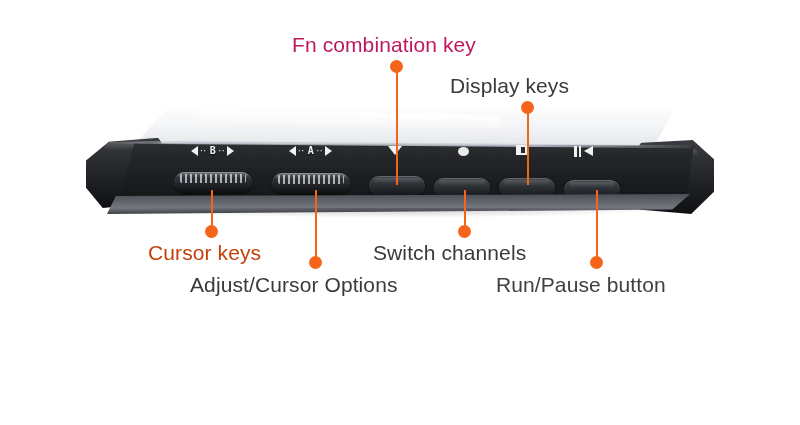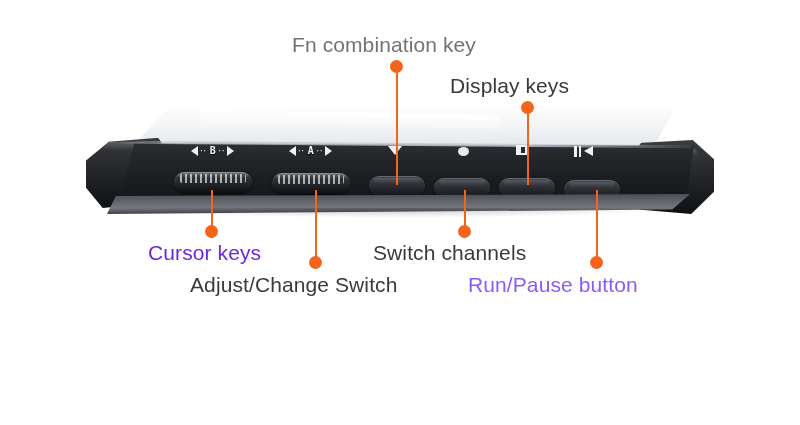--- a/index.html
+++ b/index.html
@@ -332,31 +332,31 @@
     <div class="pbtn" style="left:413px; top:70px; width:56px;"></div>
     <div class="pbtn" style="left:478px; top:72px; width:56px;"></div>
 
     <div class="base-edge"></div>
     <div class="base-shadow"></div>
   </div>
 
   <div id="callout-layer">
       <div class="leader" style="left: 396px; top: 70px; height: 115px; background: rgb(244, 100, 26);"></div>
       <div class="dot" style="left: 390px; top: 60px; background: rgb(244, 100, 26);"></div>
-      <div class="callout-label" style="left: 292px; top: 33px; color: #737373;">Fn combination key</div>
+      <div class="callout-label" style="left: 292px; top: 33px; color: #be185d;">Fn combination key</div>
       <div class="leader" style="left: 527px; top: 111px; height: 74px; background: rgb(244, 100, 26);"></div>
       <div class="dot" style="left: 521px; top: 101px; background: rgb(244, 100, 26);"></div>
       <div class="callout-label" style="left: 450px; top: 74px; color: rgb(58, 58, 58);">Display keys</div>
       <div class="leader" style="left: 211px; top: 190px; height: 38px; background: rgb(244, 100, 26);"></div>
       <div class="dot" style="left: 205px; top: 225px; background: rgb(244, 100, 26);"></div>
-      <div class="callout-label" style="left: 148px; top: 241px; color: #6d28d9;">Cursor keys</div>
+      <div class="callout-label" style="left: 148px; top: 241px; color: #c2410c;">Cursor keys</div>
       <div class="leader" style="left: 315px; top: 190px; height: 70px; background: rgb(244, 100, 26);"></div>
       <div class="dot" style="left: 309px; top: 256px; background: rgb(244, 100, 26);"></div>
-      <div class="callout-label" style="left: 190px; top: 273px; color: rgb(58, 58, 58);">Adjust/Change Switch</div>
+      <div class="callout-label" style="left: 190px; top: 273px; color: rgb(58, 58, 58);">Adjust/Cursor Options</div>
       <div class="leader" style="left: 464px; top: 190px; height: 38px; background: rgb(244, 100, 26);"></div>
       <div class="dot" style="left: 458px; top: 225px; background: rgb(244, 100, 26);"></div>
       <div class="callout-label" style="left: 373px; top: 241px; color: rgb(58, 58, 58); text-align: center;">Switch channels</div>
       <div class="leader" style="left: 596px; top: 190px; height: 70px; background: rgb(244, 100, 26);"></div>
       <div class="dot" style="left: 590px; top: 256px; background: rgb(244, 100, 26);"></div>
-      <div class="callout-label" style="left: 468px; top: 273px; color: #8b5cf6;">Run/Pause button</div>
+      <div class="callout-label" style="left: 496px; top: 273px; color: #404040;">Run/Pause button</div>
     </div>
 
 </div>
 
 </body></html>

